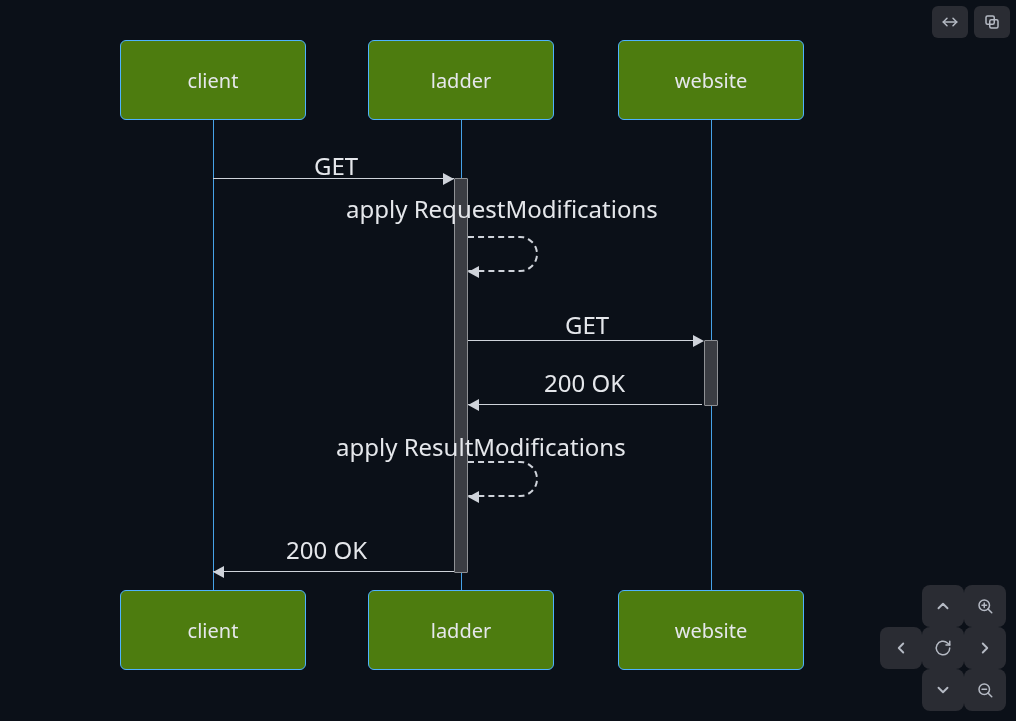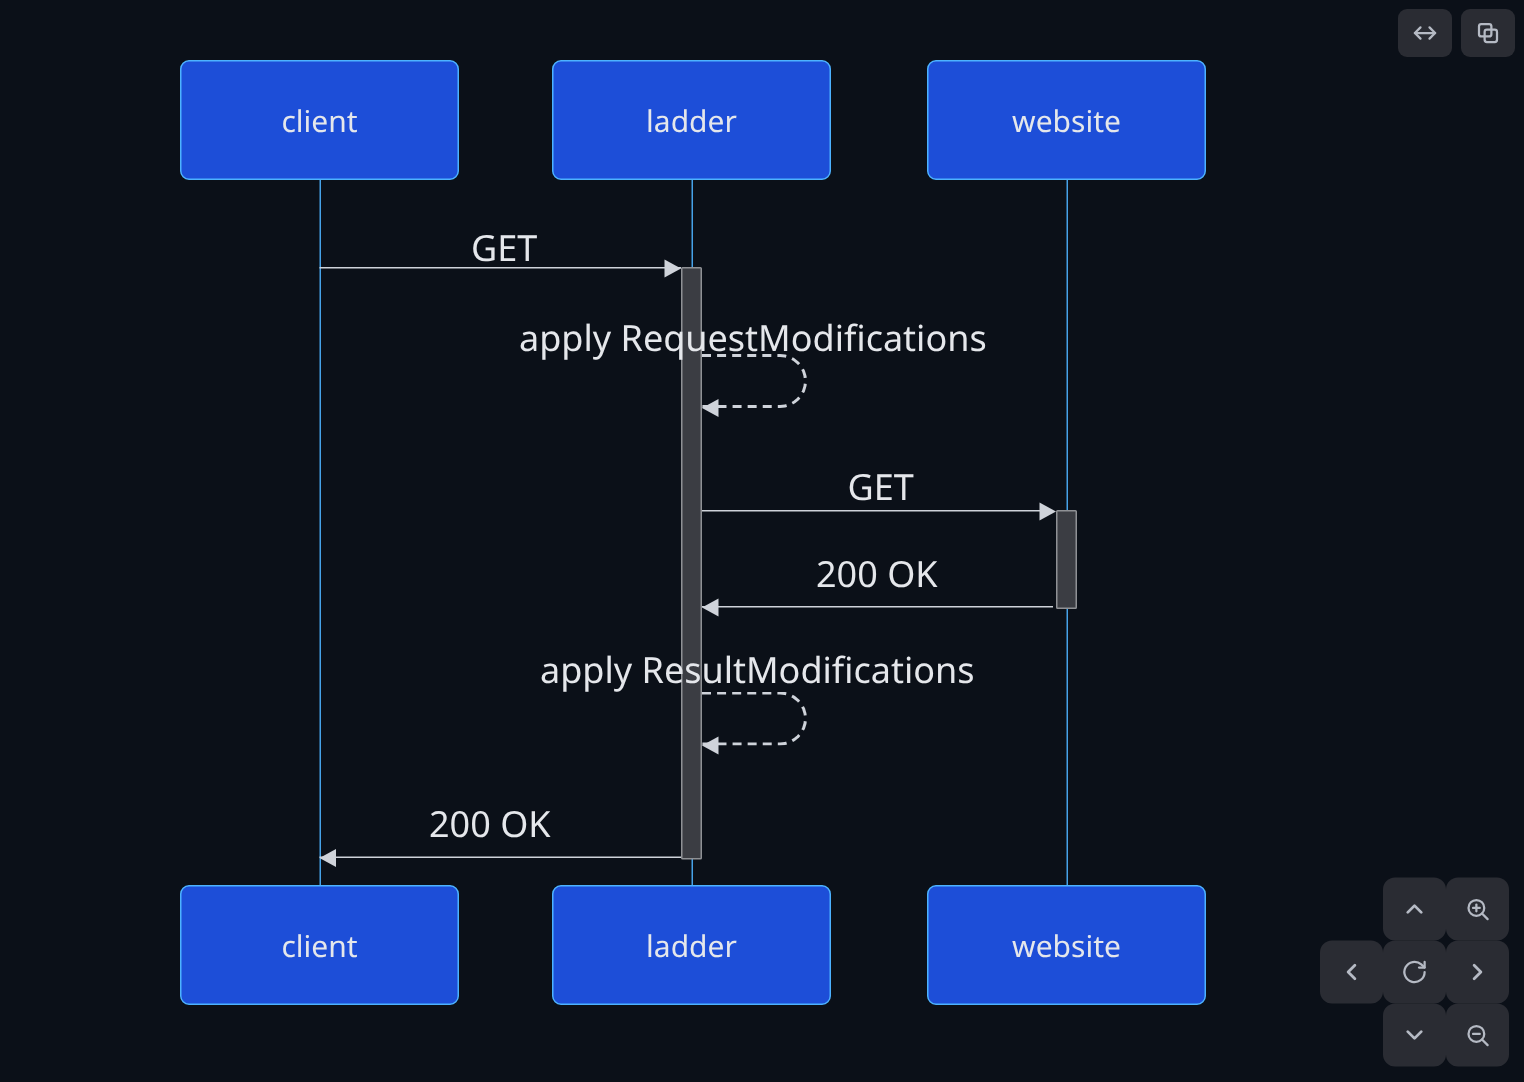--- a/index.html
+++ b/index.html
@@ -9,21 +9,21 @@
     height:721px;
     background:#0b1018;
     font-family:ui-sans-serif,system-ui,-apple-system,"Segoe UI",Roboto,sans-serif;
     color:#e5e7eb;
     overflow:hidden;
     position:relative;
   }
   .canvas{position:absolute;left:0;top:0;width:1016px;height:721px;}
   .participant{
     position:absolute;
-    background:#1d4ed8;
+    background:#4d7c0f;
     border:1px solid #4db2ff;
     border-radius:6px;
     display:flex;
     align-items:center;
     justify-content:center;
     font-size:20px;
     font-weight:400;
     color:#e5e7eb;
     min-width:180px;
     height:80px;
@@ -132,33 +132,33 @@
   <div class="lifeline" style="left:461px;top:120px;height:472px;"></div>
   <div class="lifeline" style="left:711px;top:120px;height:472px;"></div>
 
   <div class="activation" style="left:454px;top:178px;height:395px;"></div>
   <div class="activation" style="left:704px;top:340px;height:66px;"></div>
 
   <div class="msg-label" style="left:314px;top:149px;">GET</div>
   <div class="msg" style="left:213px;top:178px;width:241px;"></div>
   <div class="arrow-right" style="left:443px;top:173px;"></div>
 
-  <div class="msg-label" style="left:346px;top:209px;">apply RequestModifications</div>
+  <div class="msg-label" style="left:346px;top:192px;">apply RequestModifications</div>
   <div class="self-loop-path" style="left:468px;top:236px;"></div>
   <div class="arrow-left" style="left:468px;top:266px;"></div>
 
   <div class="msg-label" style="left:565px;top:308px;">GET</div>
   <div class="msg" style="left:468px;top:340px;width:234px;"></div>
   <div class="arrow-right" style="left:693px;top:335px;"></div>
 
   <div class="msg-label" style="left:544px;top:366px;">200 OK</div>
   <div class="msg" style="left:468px;top:404px;width:234px;"></div>
   <div class="arrow-left" style="left:468px;top:399px;"></div>
 
-  <div class="msg-label" style="left:360px;top:430px;text-align:right;">apply ResultModifications</div>
+  <div class="msg-label" style="left:336px;top:430px;text-align:right;">apply ResultModifications</div>
   <div class="self-loop-path" style="left:468px;top:461px;"></div>
   <div class="arrow-left" style="left:468px;top:491px;"></div>
 
   <div class="msg-label" style="left:286px;top:533px;">200 OK</div>
   <div class="msg" style="left:213px;top:571px;width:241px;"></div>
   <div class="arrow-left" style="left:213px;top:566px;"></div>
 
   <div class="participant" style="left:120px;top:590px;width:186px;">
       <span>client</span>
     </div>

